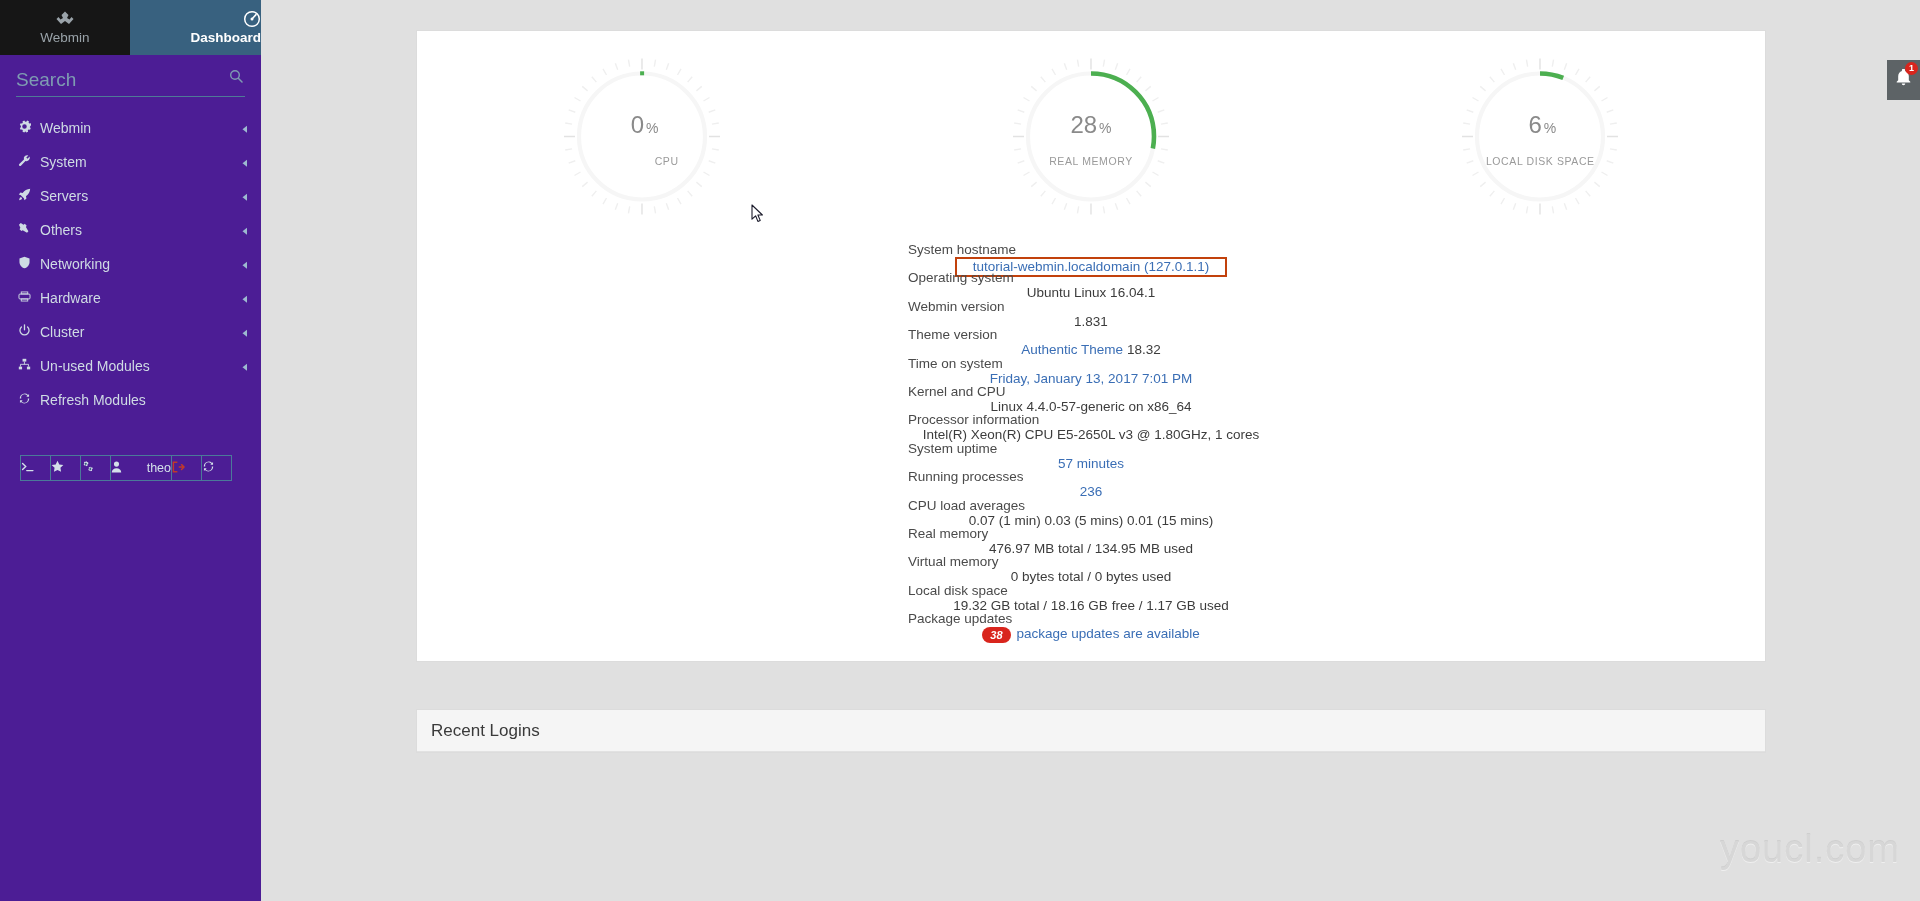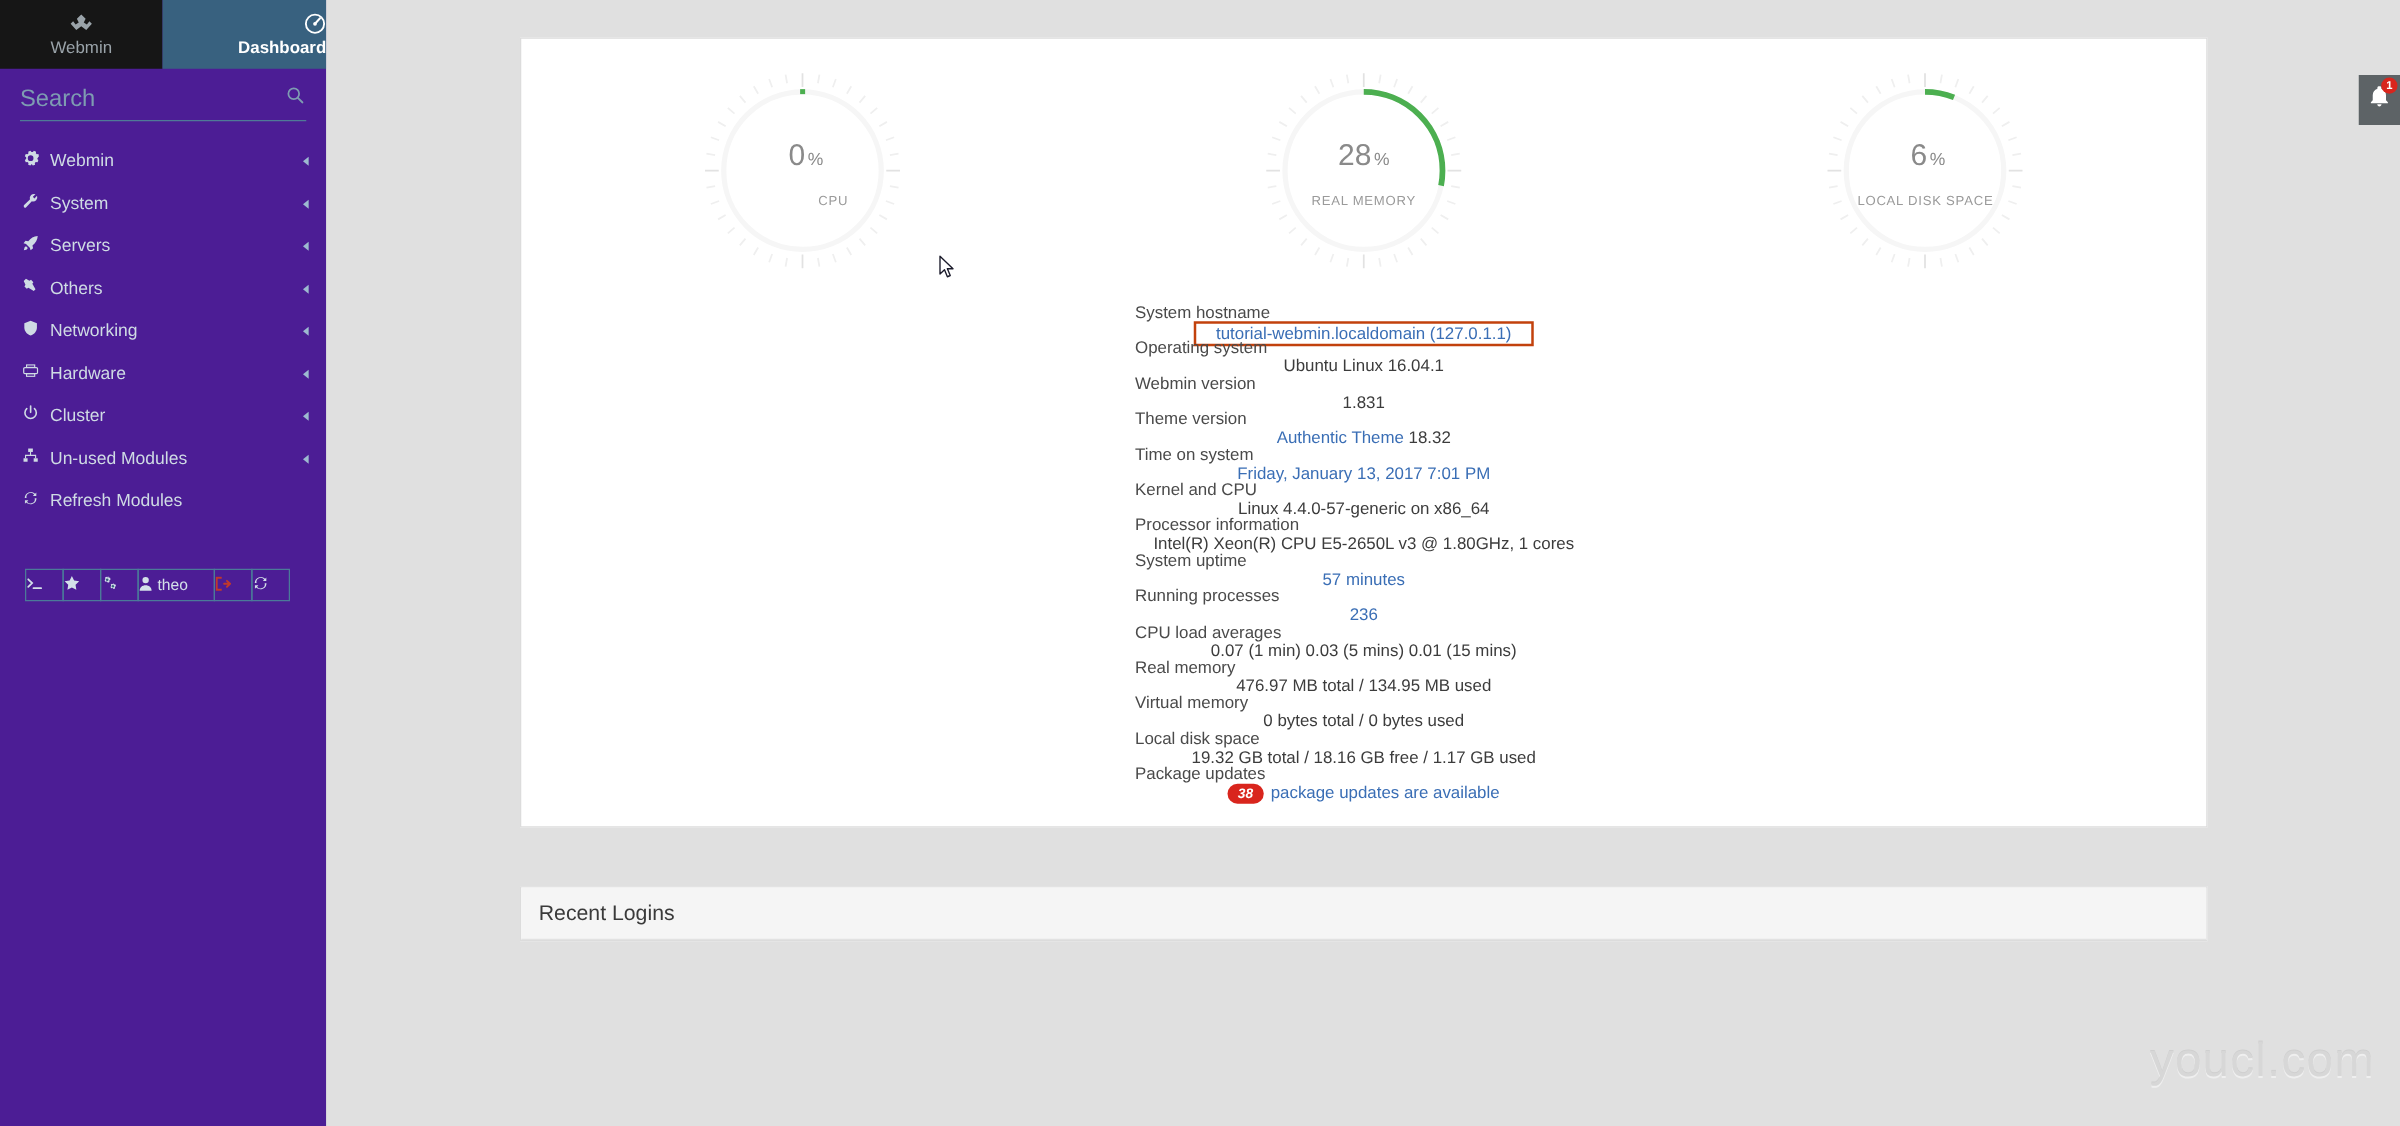--- a/index.html
+++ b/index.html
@@ -60,21 +60,21 @@
     font-size: 9px; color: #9dbad0; transform: scaleY(1.6);
   }
 
   .quickbar {
     position: absolute; left: 20px; top: 455px;
     display: flex;
   }
   .qbtn {
     width: 31px; height: 26px; border: 1px solid #4b7a99;
     margin-right: -1px; display: flex; align-items: center;
-    justify-content: flex-start; color: #d3e0e9; font-size: 12px;
+    justify-content: space-between; color: #d3e0e9; font-size: 12px;
   }
   .qbtn.user { width: 62px; font-size: 12px; }
   .qbtn.user .uname { margin-left: 4px; font-size: 12.5px; }
   .qbtn.logout { color: #c0392b; }
 
   
   #main {
     position: absolute; left: 261px; top: 0;
     width: 1659px; height: 901px; background: #e0e0e0;
   }

